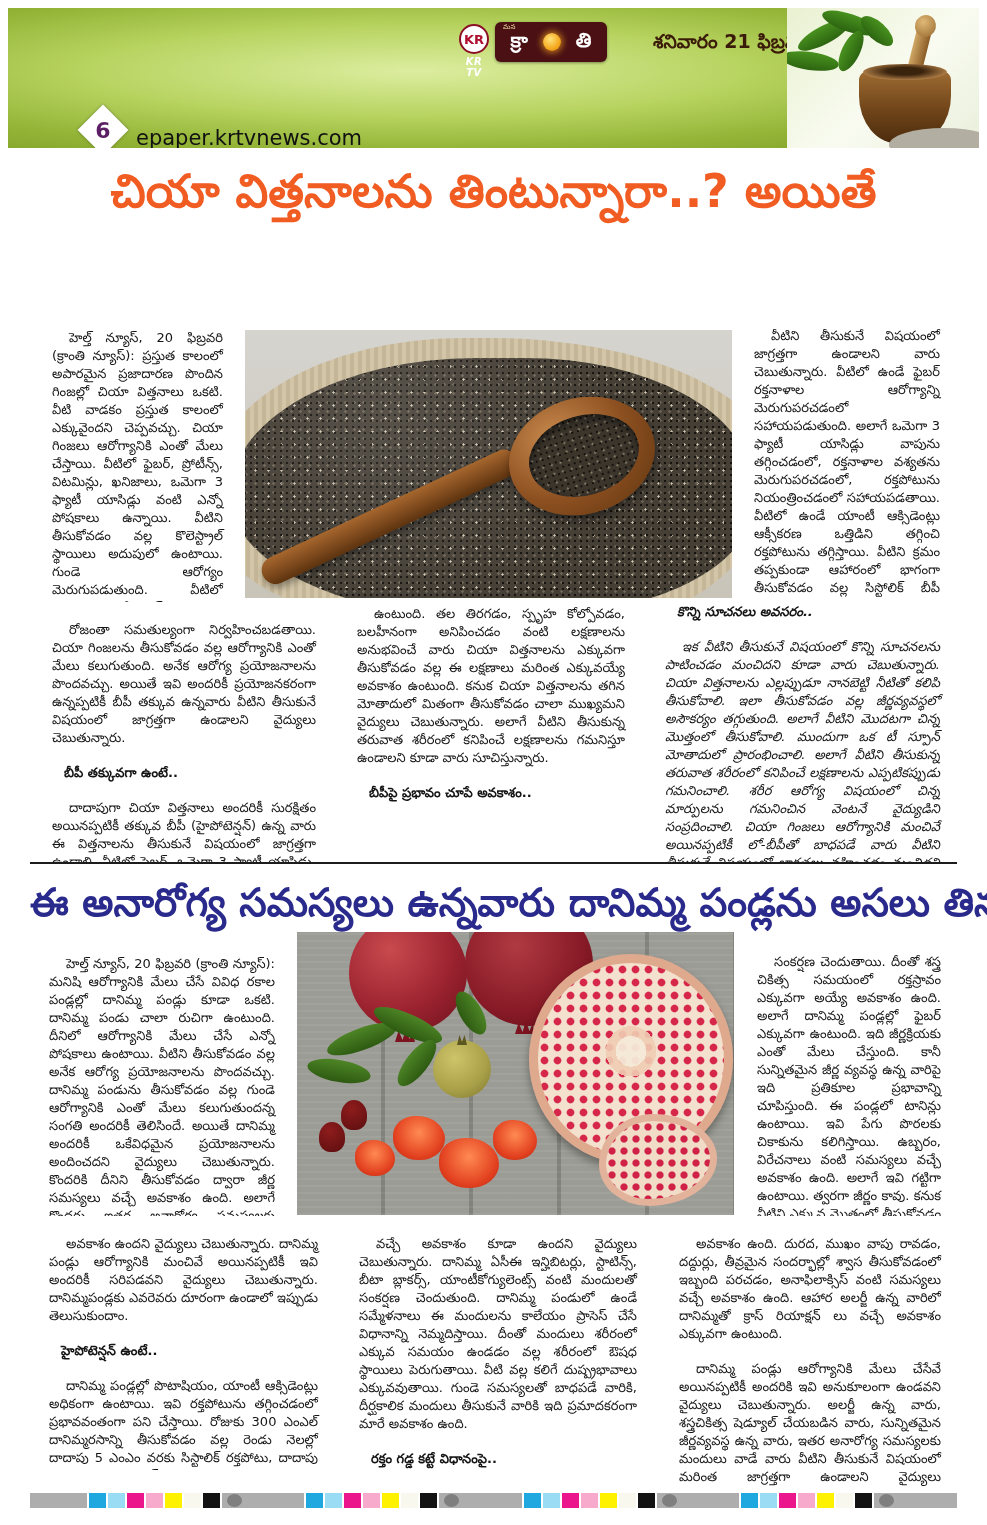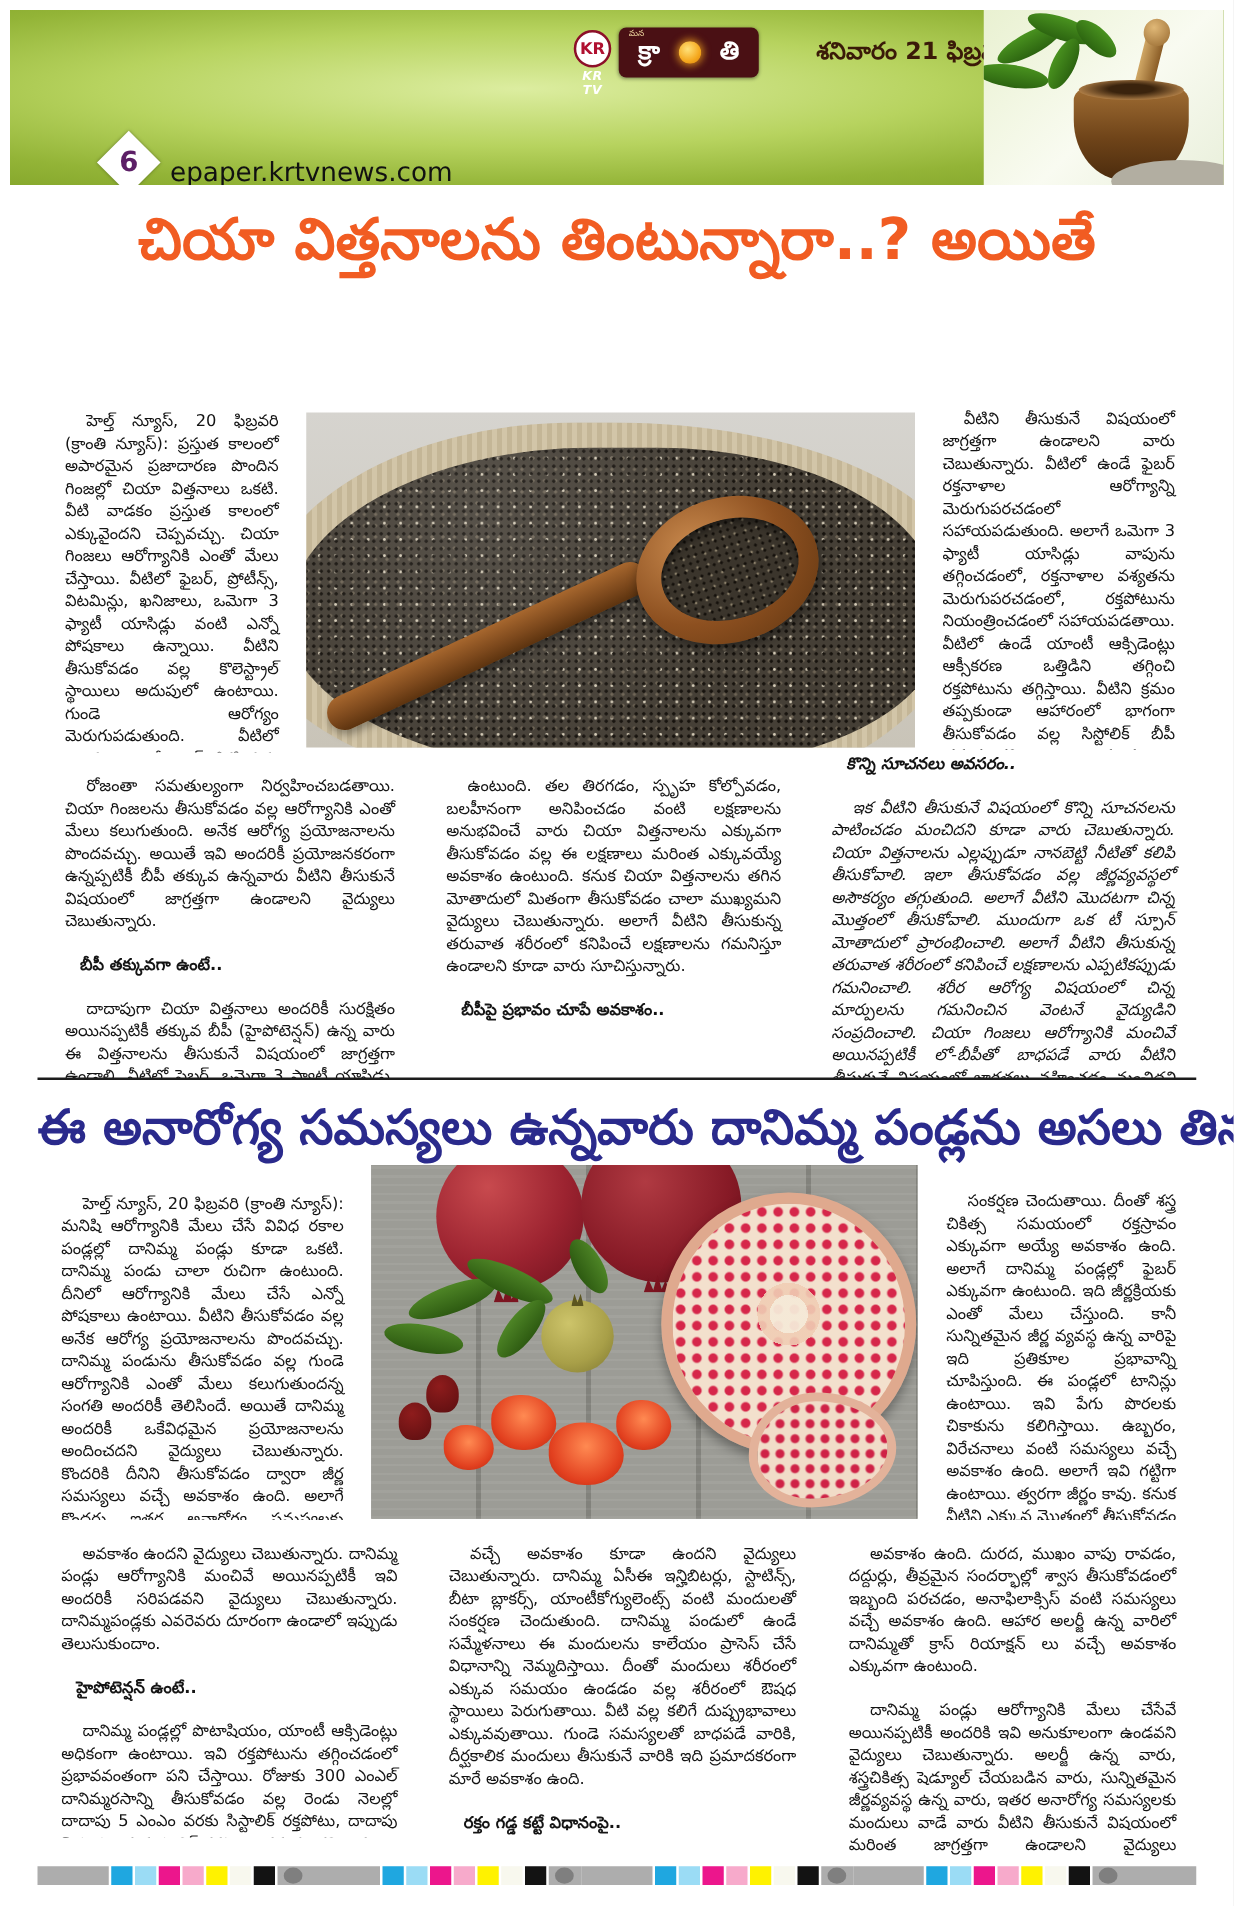--- a/index.html
+++ b/index.html
@@ -60,21 +60,21 @@
     color:#2a2a8c;font-size:39px;white-space:nowrap;}
   .rule{position:absolute;left:30px;top:862px;width:927px;height:2px;background:#1c1c1c;}
   
   .tcol{position:absolute;overflow:hidden;text-align:justify;font-size:13px;line-height:18px;color:#141414;}
   .tcol p{margin:17px;text-indent:17px;}
   .tcol p.sh{font-weight:bold;text-indent:12px;margin-top:1px;}
   
   .a1c1{left:35px;top:312px;width:205px;height:290px;}
   .a1cr{left:737px;top:310px;width:220px;height:290px;}
   .a1b1{left:35px;top:604px;width:298px;height:260px;}
-  .a1b2{left:340px;top:604px;width:302px;height:260px;}
+  .a1b2{left:340px;top:588px;width:302px;height:260px;}
   .a1b3{left:648px;top:602px;width:309px;height:262px;font-style:italic;}
   
   .a2c1{left:32px;top:938px;width:260px;height:278px;}
   .a2cr{left:740px;top:936px;width:218px;height:280px;}
   .a2b1{left:32px;top:1218px;width:303px;height:252px;}
   .a2b2{left:342px;top:1218px;width:312px;height:266px;}
   .a2b3{left:662px;top:1218px;width:296px;height:268px;}
   
   .chia{position:absolute;left:245px;top:330px;width:487px;height:268px;overflow:hidden;
     background:linear-gradient(180deg,#d6d4cf 0%,#c9c4b8 100%);}

